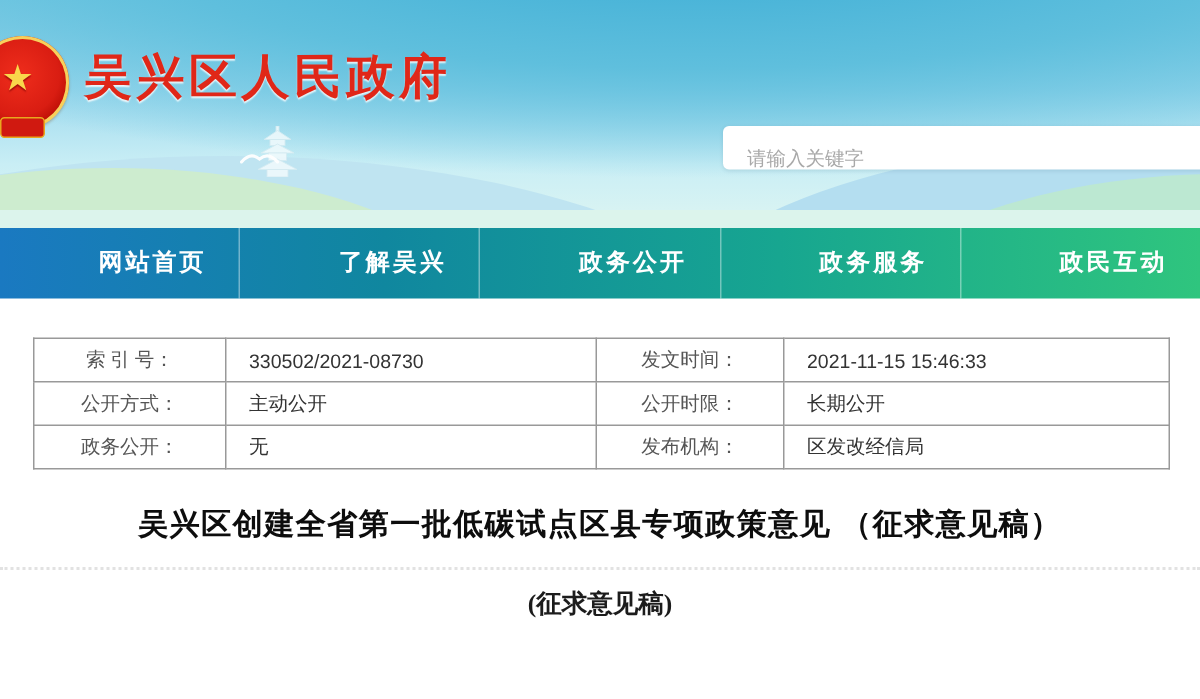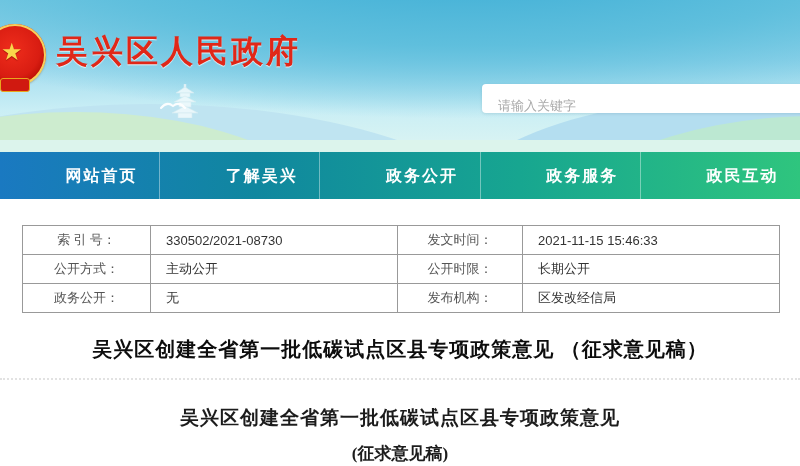--- a/index.html
+++ b/index.html
@@ -158,16 +158,15 @@
         <td class="cell-label">政务公开：</td>
         <td class="cell-value">无</td>
         <td class="cell-label">发布机构：</td>
         <td class="cell-value">区发改经信局</td>
       </tr>
     </tbody>
   </table>
 
   <div class="list-title">吴兴区创建全省第一批低碳试点区县专项政策意见 （征求意见稿）</div>
   <div class="dotted-divider"></div>
-  <div class="doc-title-1">吴兴区创建全省第一批低碳试点区县专项政策意见</div>
   <div class="doc-title-2">(征求意见稿)</div>
 
 </div>
 
 </body></html>

